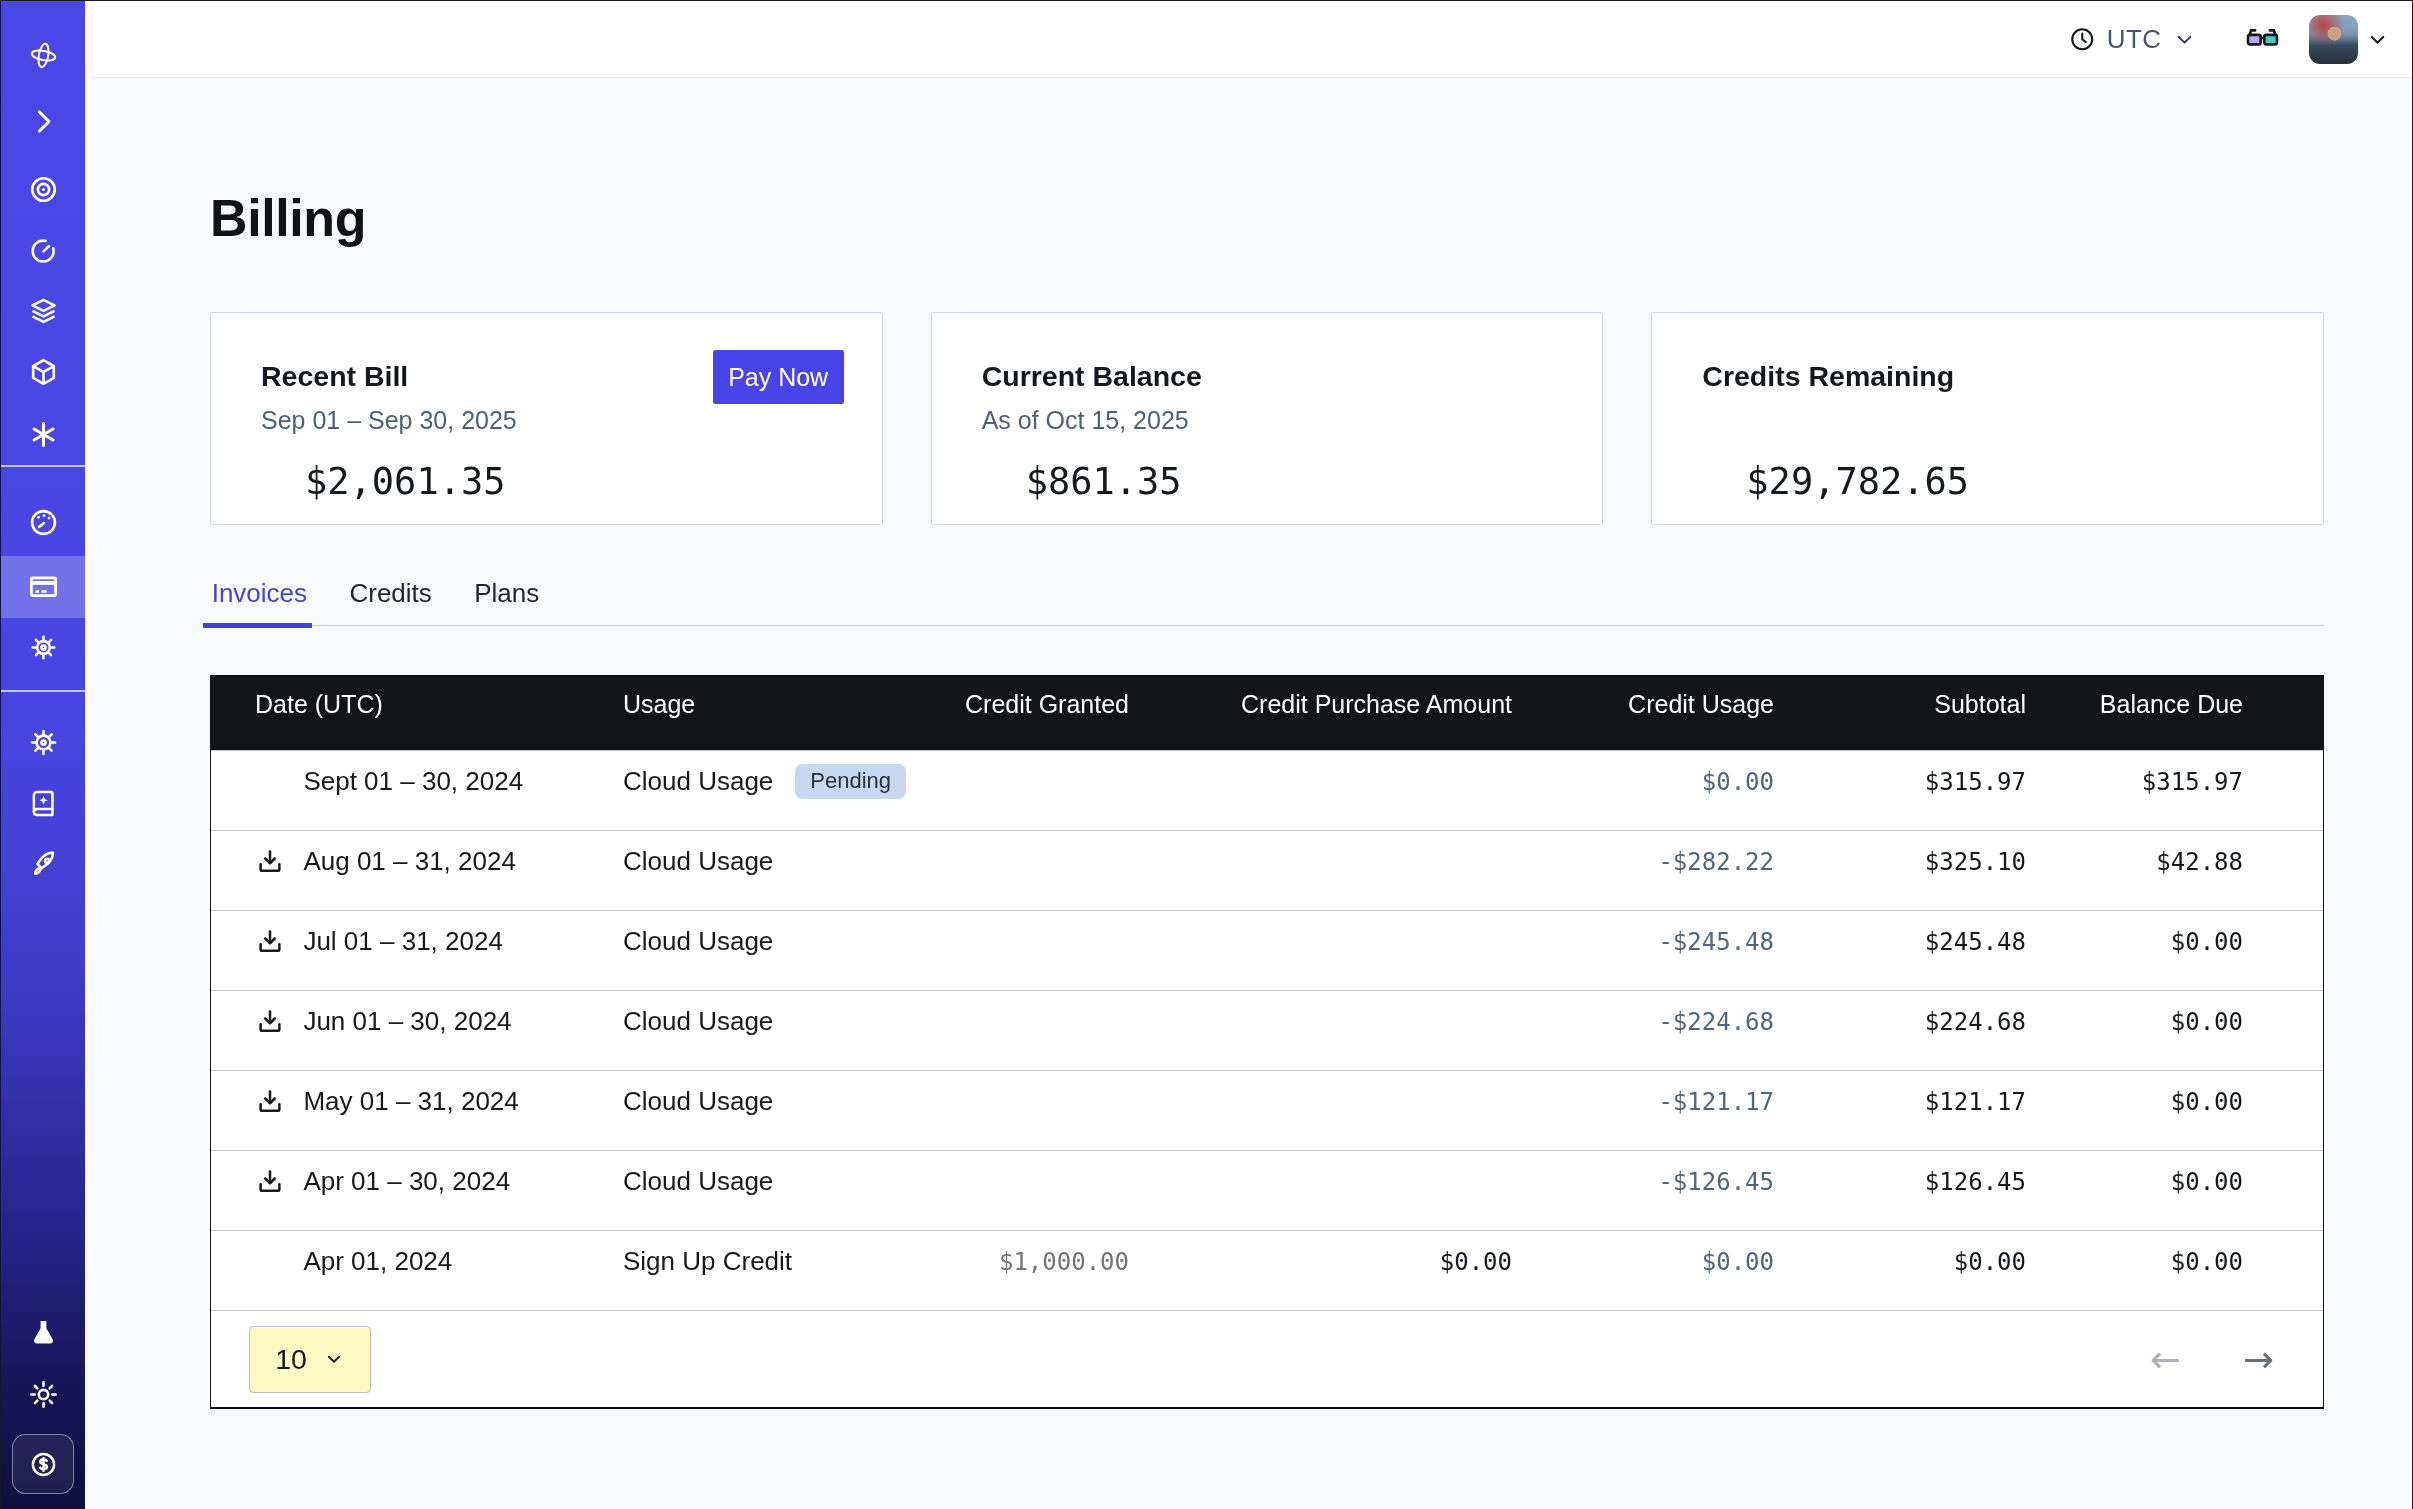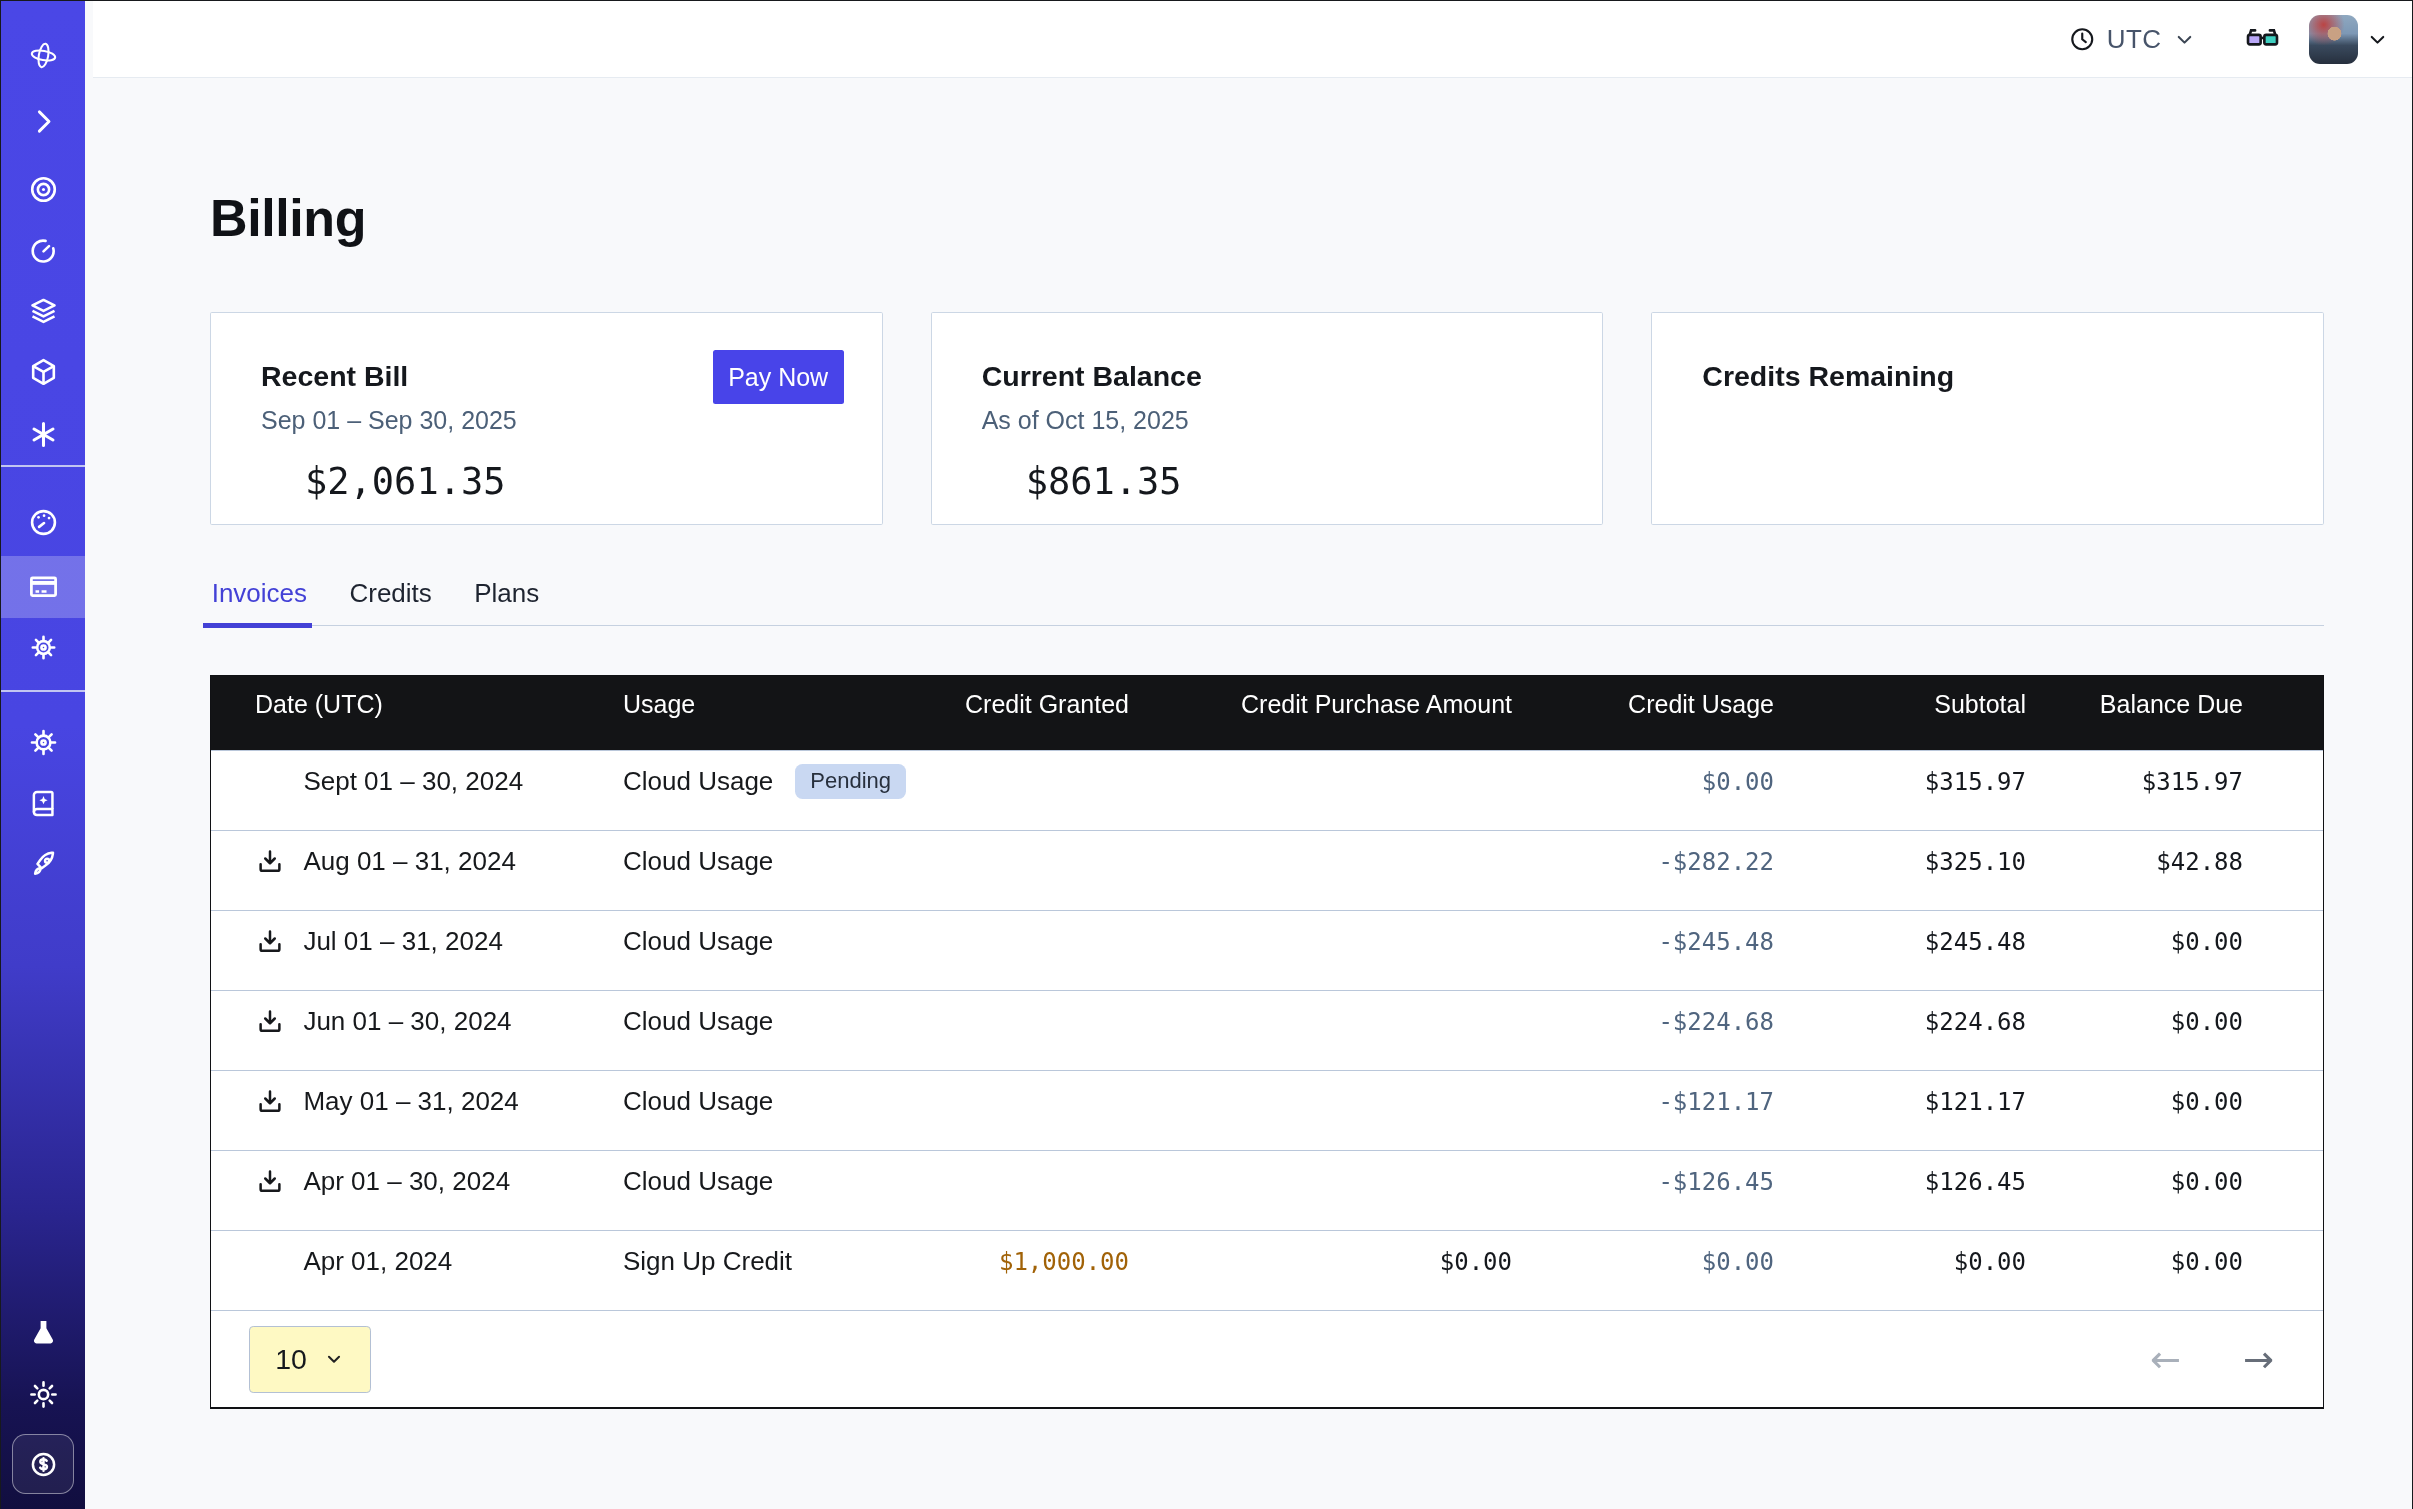--- a/index.html
+++ b/index.html
@@ -92,21 +92,21 @@
   .c1 { display: flex; align-items: center; gap: 18.4px; }
   .dl-slot { width: 30px; height: 30px; flex: 0 0 30px; }
   .dl-slot svg { width: 30px; height: 30px; display: block; cursor: pointer; }
   .c2 { display: flex; align-items: center; gap: 22px; }
   .badge {
     background: #c9d8f2; color: #28303d; font-size: 22px;
     padding: 5px 15px; border-radius: 7.5px; line-height: 1.1;
   }
   .num { font-family: "DejaVu Sans Mono", monospace; font-size: 24px; text-align: right; color: #15181d; }
   .num.slate { color: #50657f; }
-  .num.green { color: #a16207; }
+  .num.green { color: #737373; }
   .th-r { text-align: right; }
   
   .tfoot { height: 97px; border-top: 1.7px solid #bac7da; display: flex; align-items: center; justify-content: space-between; padding: 0 49px 0 38px; background: #fff; }
   .page-size {
     width: 122px; height: 67px; border: 1.7px solid #b3c0d4; border-radius: 4.2px; background: #fef9c3;
     display: flex; align-items: center; justify-content: center; gap: 16px;
     font-size: 28.5px; color: #15181d; cursor: pointer;
   }
   .page-size svg { width: 22px; height: 22px; }
   .pager { display: flex; align-items: center; gap: 62px; font-family: "DejaVu Sans", sans-serif; font-size: 37px; }
@@ -267,20 +267,21 @@
       <button class="pay-btn">Pay Now</button>
     </div>
     <div class="card">
       <div class="card-title">Current Balance</div>
       <div class="card-sub">As of Oct 15, 2025</div>
       <div class="card-amount">$861.35</div>
     </div>
     <div class="card">
       <div class="card-title">Credits Remaining</div>
       <div class="card-sub"></div>
+      <div class="card-amount">$29,782.65</div>
     </div>
   </section>
 
   <nav class="tabs">
     <div class="tab active">Invoices</div>
     <div class="tab">Credits</div>
     <div class="tab">Plans</div>
   </nav>
 
   <section class="table">

